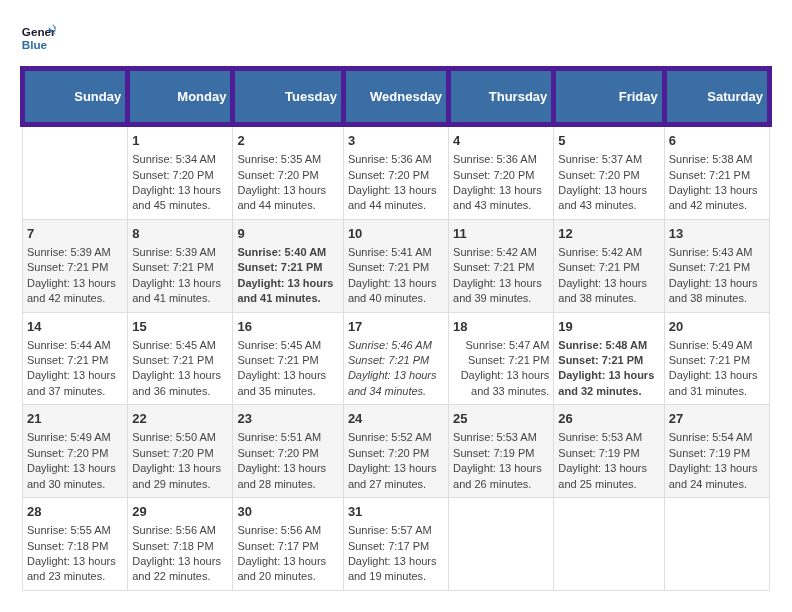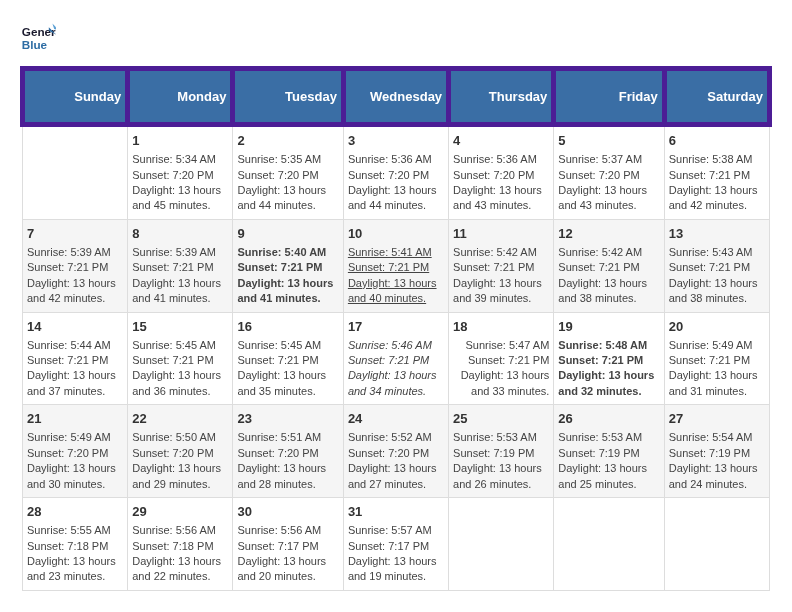--- a/index.html
+++ b/index.html
@@ -176,21 +176,21 @@
         </td>
         <td>
           <span class="day-number">9</span>
           <div class="day-info" style="white-space: pre-line; font-weight: bold;">Sunrise: 5:40 AM
 Sunset: 7:21 PM
 Daylight: 13 hours
 and 41 minutes.</div>
         </td>
         <td>
           <span class="day-number">10</span>
-          <div class="day-info" style="white-space: pre-line; text-decoration: underline;">Sunrise: 5:41 AM
+          <div class="day-info" style="white-space: pre-line;">Sunrise: 5:41 AM
 Sunset: 7:21 PM
 Daylight: 13 hours
 and 40 minutes.</div>
         </td>
         <td>
           <span class="day-number">11</span>
           <div class="day-info" style="white-space: pre-line;">Sunrise: 5:42 AM
 Sunset: 7:21 PM
 Daylight: 13 hours
 and 39 minutes.</div>

